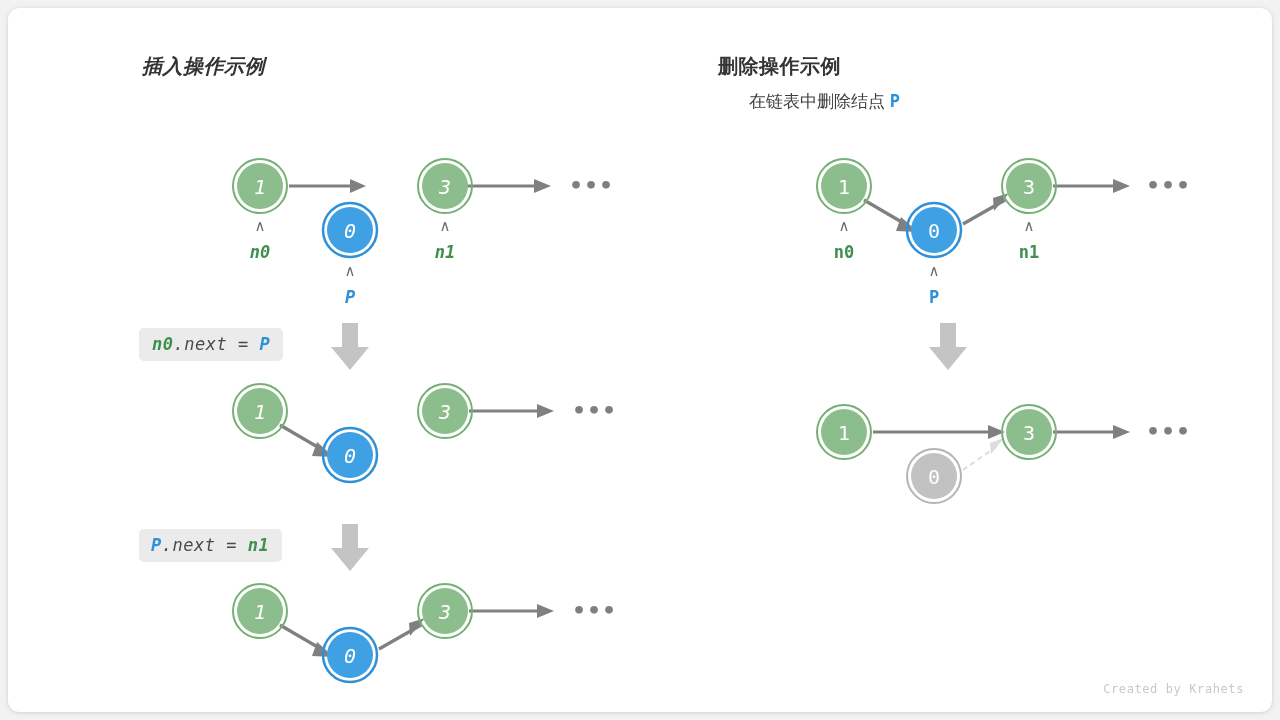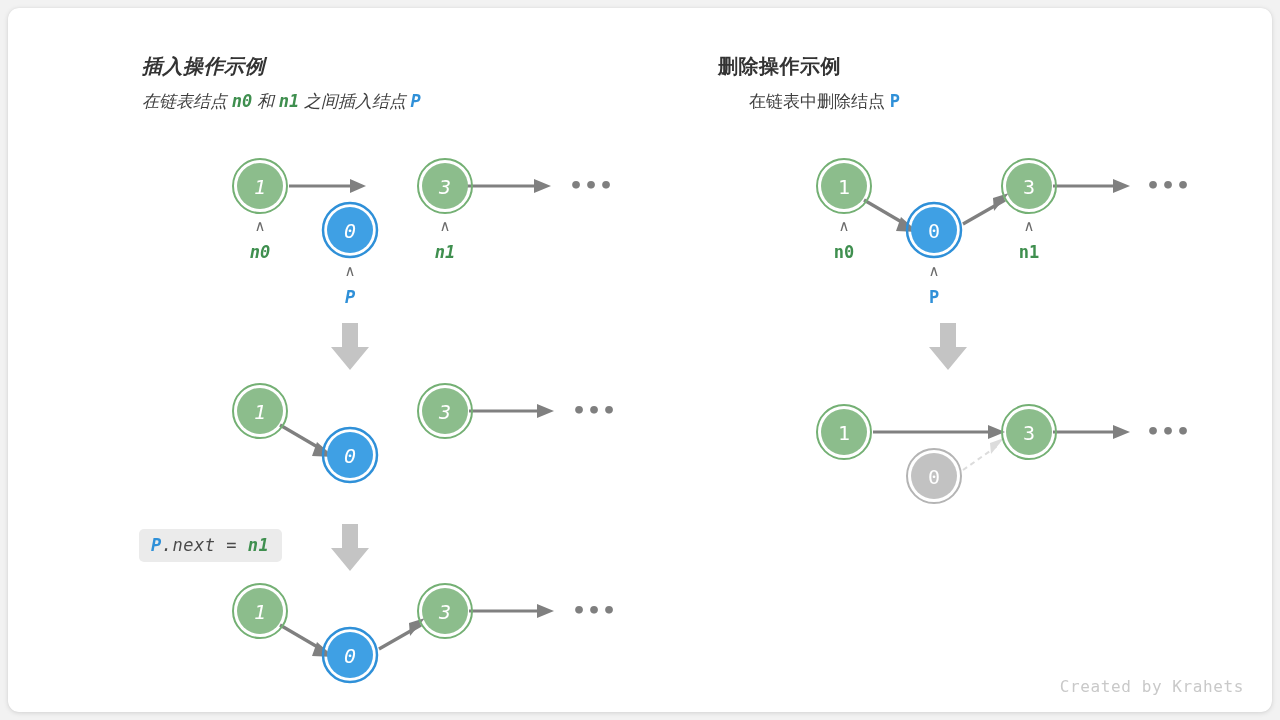--- a/index.html
+++ b/index.html
@@ -63,21 +63,21 @@
 
   .downarrow { position: absolute; }
 
   .diagram { position: absolute; }
 
   .footer {
     position: absolute;
     right: 28px;
     bottom: 16px;
     font-family: "DejaVu Sans Mono", "Liberation Mono", monospace;
-    font-size: 16px;
+    font-size: 12px;
     color: #c9c9c9;
     letter-spacing: 0.6px;
     white-space: nowrap;
   }
   svg text { font-family: "DejaVu Sans Mono", "Liberation Mono", monospace; }
   .node-val { font-size: 20px; fill: #ffffff; font-weight: normal; }
   .node-val-gray { font-size: 20px; fill: #ffffff; }
   .ptr-label-green { font-size: 17px; fill: #3f8f4f; font-weight: bold; }
   .ptr-label-blue  { font-size: 17px; fill: #2f90d8; font-weight: bold; }
   .caret { font-size: 15px; fill: #6b6b6b; font-family: "DejaVu Sans", sans-serif; }
@@ -86,23 +86,20 @@
 </style>
 </head>
 <body>
 
 <div id="card">
 
   <div class="panel" id="panel-insert">
 
     <div class="panel-title" style="left:118px; top:45px;">插入操作示例</div>
 
-    <div class="panel-subtitle" style="left:118px; top:82px;">
-      <span>在链表结点 </span><span class="mono tok-green">n0</span><span> 和 </span><span class="mono tok-green">n1</span><span> 之间插入结点 </span><span class="mono tok-blue">P</span>
-    </div>
 
     <svg class="diagram" style="left:180px; top:140px;" width="410" height="170" viewBox="0 0 410 170">
 
       <g>
         <line x1="85" y1="38" x2="146" y2="38" stroke="#808080" stroke-width="3.2"></line>
         <polygon points="146,31 162,38 146,45" fill="#808080"></polygon>
       </g>
 
       <g>
         <line x1="255" y1="38" x2="330" y2="38" stroke="#808080" stroke-width="3.2"></line>
@@ -128,20 +125,23 @@
 
       <g>
         <circle cx="241" cy="38" r="27" fill="none" stroke="#74b074" stroke-width="2"></circle>
         <circle cx="241" cy="38" r="23" fill="#8cbd8c"></circle>
         <text class="node-val" x="241" y="46" text-anchor="middle">3</text>
       </g>
       <text class="caret" x="241" y="83" text-anchor="middle">∧</text>
       <text class="ptr-label-green" x="241" y="110" text-anchor="middle">n1</text>
     </svg>
 
+    <div class="code-chip" style="left:115px; top:320px;">
+      <b class="tok-green">n0</b><span>.next = </span><b class="tok-blue">P</b>
+    </div>
     <svg class="downarrow" style="left:303px; top:313px;" width="46" height="52" viewBox="0 0 46 52">
       <polygon points="15,2 31,2 31,26 42,26 23,49 4,26 15,26" fill="#c4c4c4"></polygon>
     </svg>
 
     <svg class="diagram" style="left:190px; top:365px;" width="400" height="120" viewBox="0 0 400 120">
       <g>
         <line x1="66" y1="52" x2="107" y2="76" stroke="#808080" stroke-width="3.2"></line>
         <polygon points="103,69 120,84 98,83" fill="#808080"></polygon>
       </g>
       <g>

